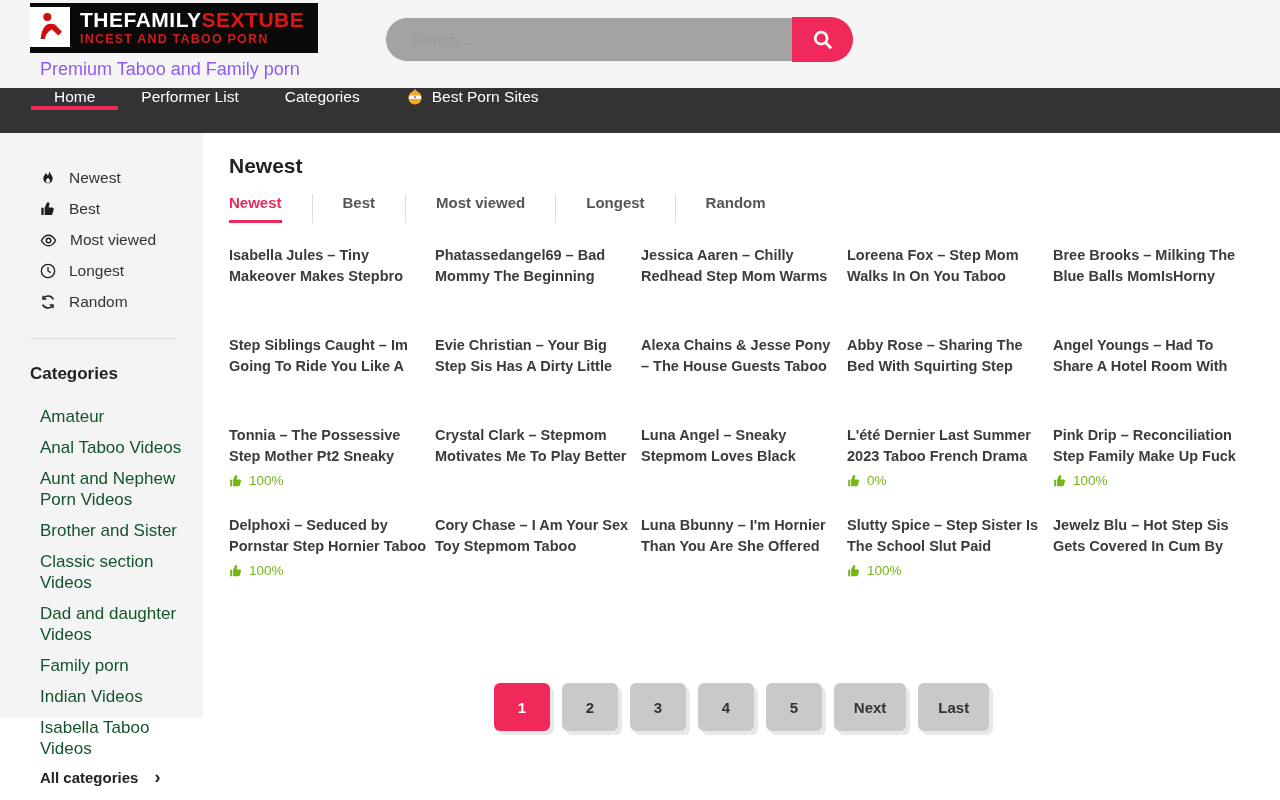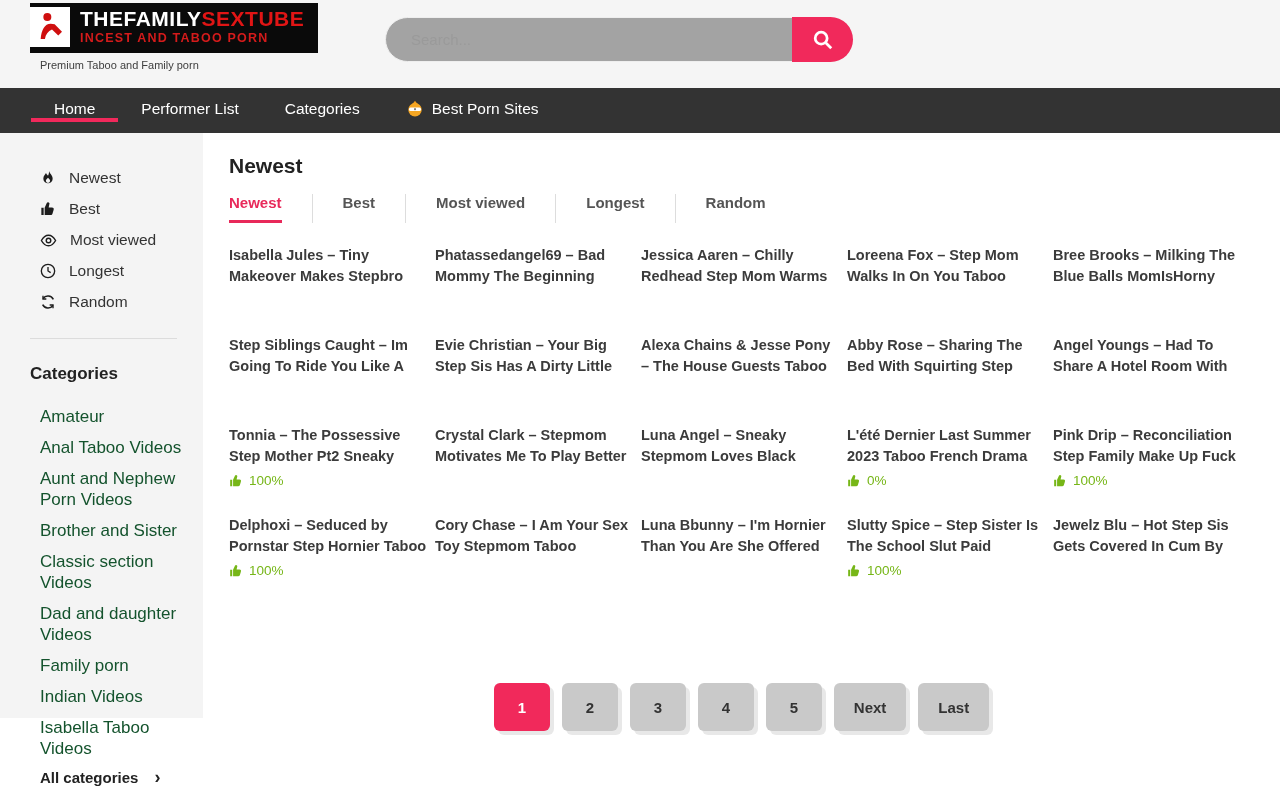--- a/index.html
+++ b/index.html
@@ -2,38 +2,38 @@
 <html><head>
 <meta charset="utf-8">
 <style>
   * { margin:0; padding:0; box-sizing:border-box; }
   html,body { width:1280px; height:800px; overflow:hidden; background:#fff;
               font-family:"Liberation Sans", sans-serif; }
   [data-interactable="true"] { cursor:pointer; }
 
   
   .header { position:relative; height:88px; background:#f5f5f5; }
-  .logo { position:absolute; left:30px; top:3px; display:flex; 
+  .logo { position:absolute; left:30px; top:3px; display:flex; align-items:center;
           background:#0a0a0a; padding:4px 14px 6px 0; }
   .logo-icon { width:40px; height:40px; background:#fff; display:flex;
                align-items:center; justify-content:center; margin-right:10px; }
   .logo-text .l1 { font-size:21px; font-weight:bold; letter-spacing:.5px; color:#fff; line-height:24px; }
   .logo-text .l1 .accent { color:#e01515; }
   .logo-text .l2 { font-size:12.5px; font-weight:bold; color:#d41b1b; letter-spacing:1.2px; line-height:15px; }
-  .tagline { position:absolute; left:40px; top:59px; font-size:11px; color:#404040; }
+  .tagline { position:absolute; left:40px; top:59px; font-size:18px; color:#8b5cf6; }
   .search { position:absolute; left:385px; top:17px; width:468px; height:45px; }
   .search input { width:100%; height:45px; border:1px solid #eee; border-radius:23px;
                   padding:0 80px 0 25px; font-size:15px; color:#333; background:#a3a3a3; outline:none; }
   .search input::placeholder { color:#9a9a9a; }
   .search-btn { position:absolute; right:0; top:0; width:61px; height:45px; border:none;
                 background:#f1295b; border-radius:0 23px 23px 0; display:flex;
                 align-items:center; justify-content:center; }
 
   
-  .nav { height:45px; background:#333333; display:flex; align-items:center; padding-left:31px; }
+  .nav { height:45px; background:#333333; display:flex; align-items:flex-start; padding-left:31px; }
   .nav-item { display:flex; align-items:center; gap:8px; padding:0 23px; color:#fff;
               font-size:15.5px; border-bottom:4px solid transparent; }
   .nav-item.active { border-bottom-color:#f1295b; }
 
   
   .content { display:flex; height:585px; }
   .sidebar { width:203px; background:#f4f4f4; padding-top:36px; flex-shrink:0; }
   .sort-item { display:flex; align-items:center; gap:13px; padding-left:40px;
                margin-bottom:13px; font-size:15.5px; color:#333; height:18px; }
   .sb-divider { border-top:1px solid #dcdcdc; margin:27px 26px 0 30px; }

